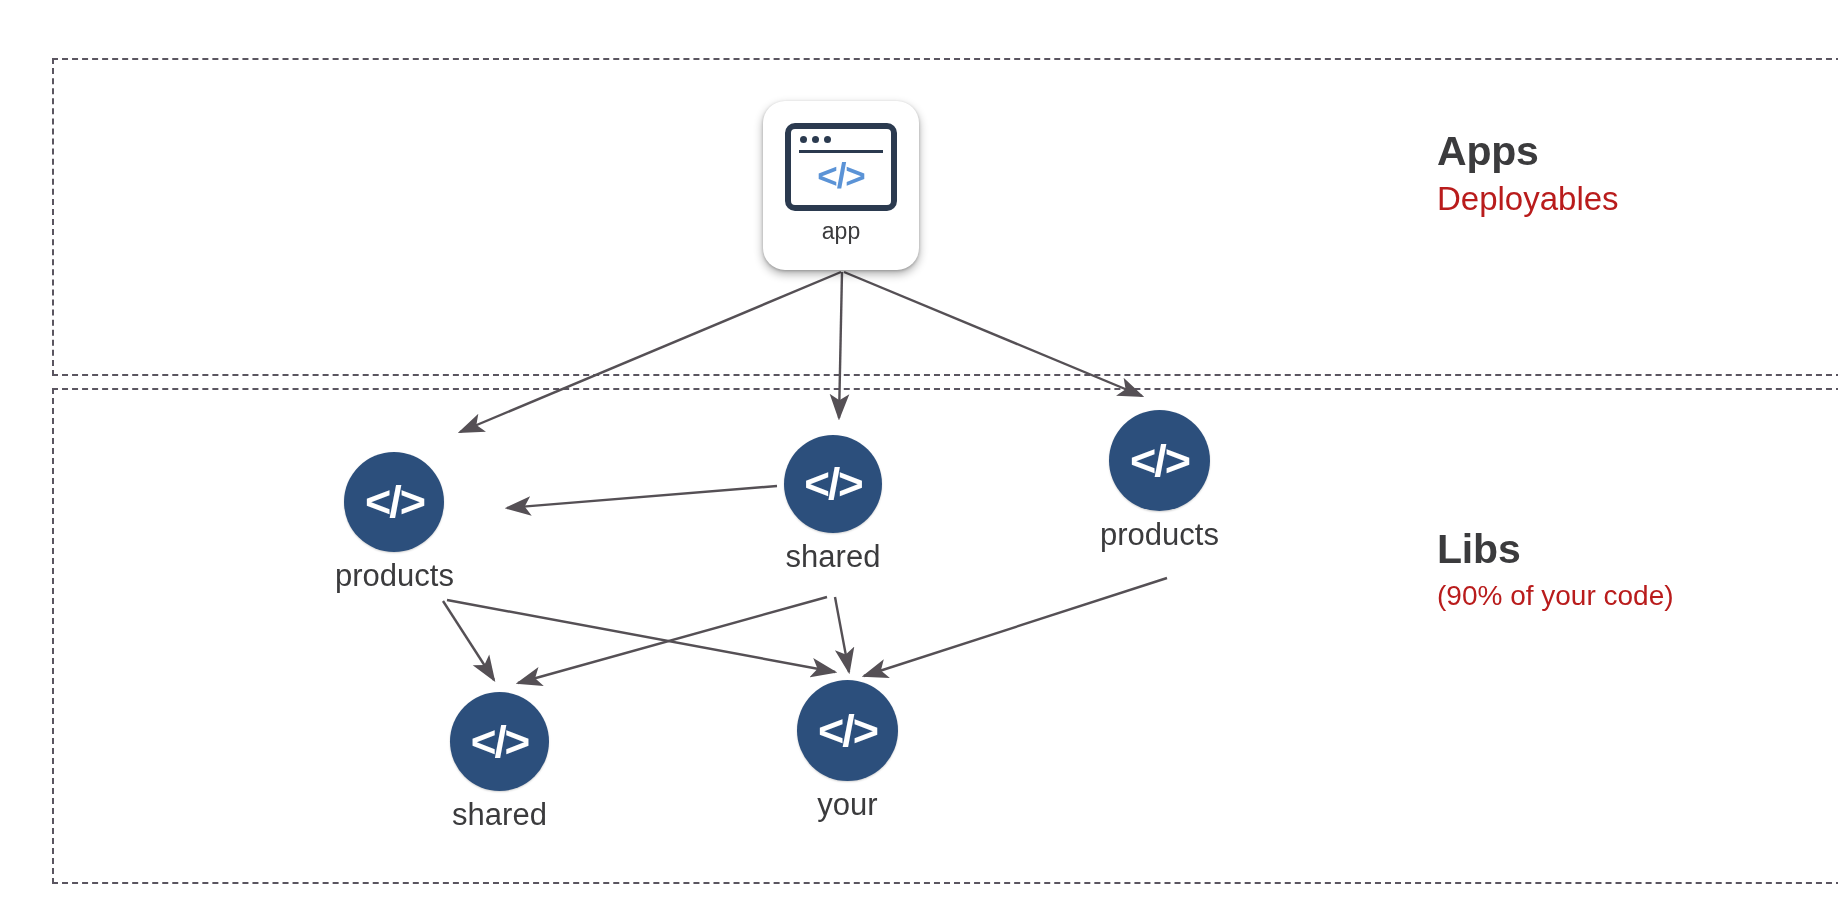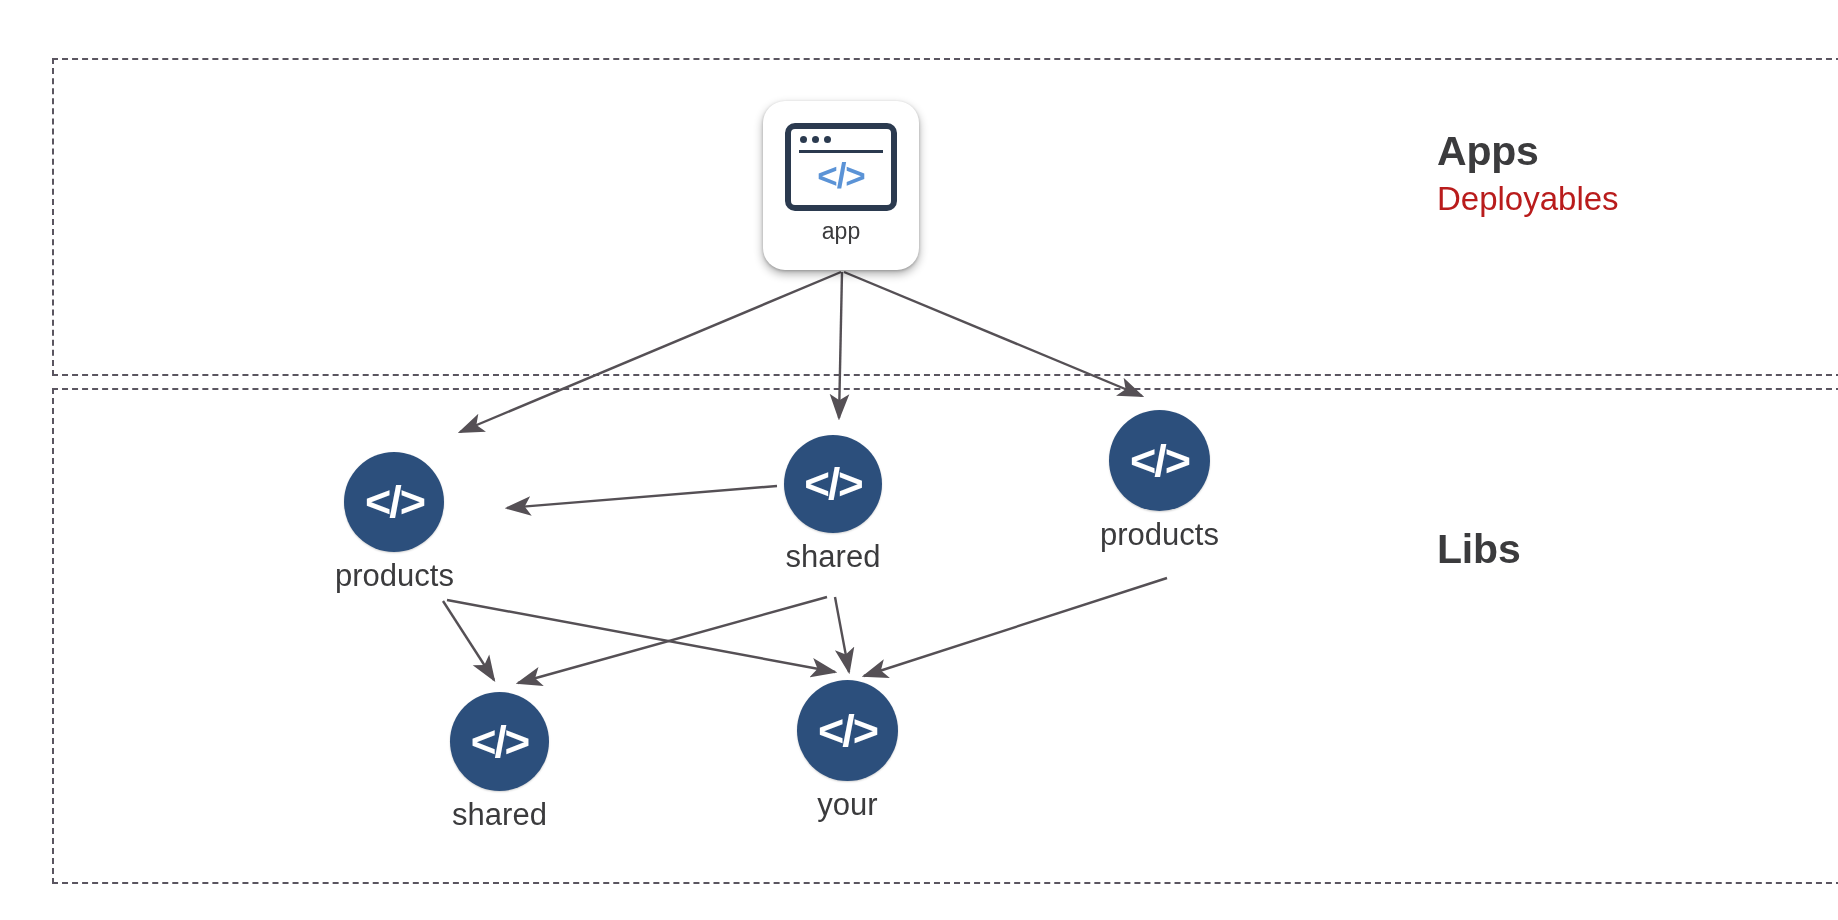--- a/index.html
+++ b/index.html
@@ -196,20 +196,21 @@
   <div class="zone" id="zone-apps"></div>
   <div class="zone" id="zone-libs"></div>
 
   <div class="legend" id="legend-apps">
     <div class="legend-title">Apps</div>
     <div class="legend-sub">Deployables</div>
   </div>
 
   <div class="legend" id="legend-libs">
     <div class="legend-title">Libs</div>
+    <div class="legend-sub small">(90% of your code)</div>
   </div>
 
   <svg id="edges" viewBox="0 0 1838 920">
     <defs>
       <marker id="arrowhead" markerWidth="11" markerHeight="9" refX="10" refY="4.5" orient="auto" markerUnits="strokeWidth">
         <path d="M0,0.4 L11,4.5 L0,8.6 L2.6,4.5 Z" fill="#555055"></path>
       </marker>
     </defs>
     <g stroke="#555055" stroke-width="2.4" fill="none" marker-end="url(#arrowhead)">
 

